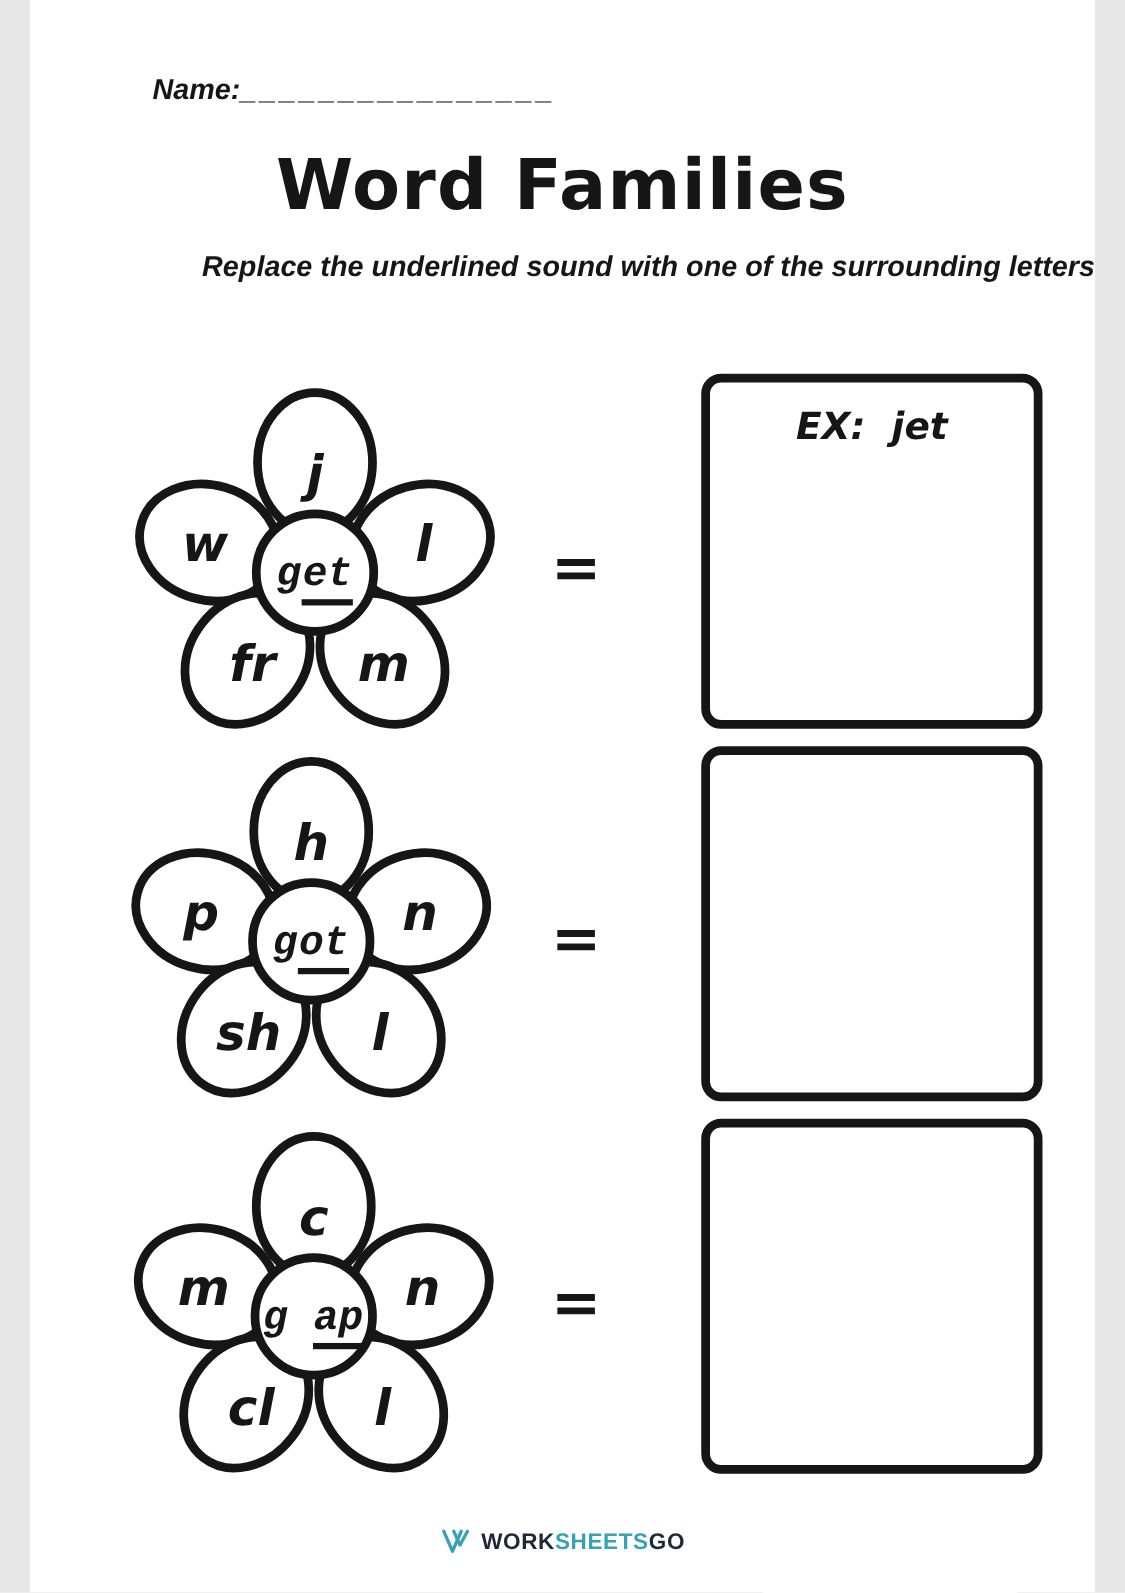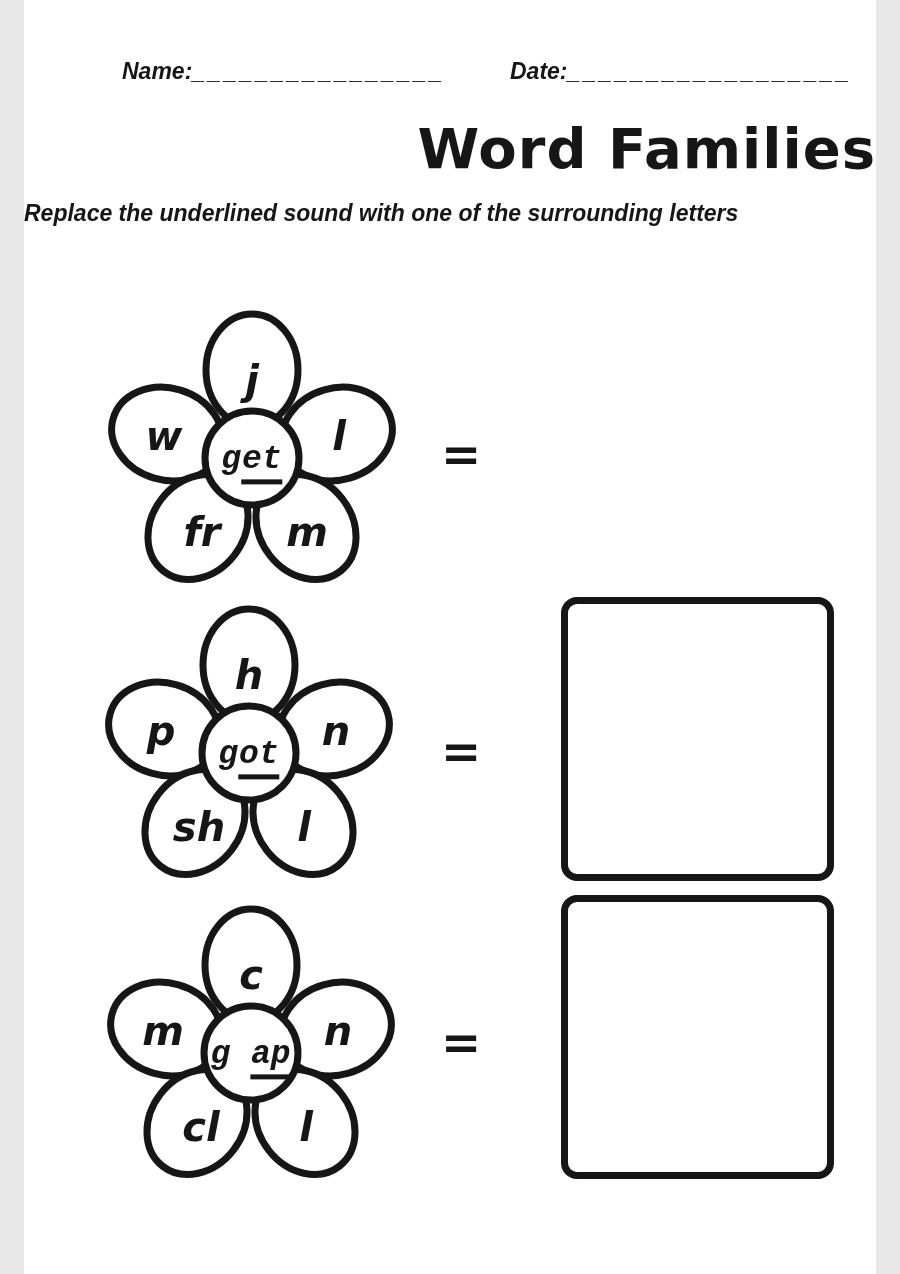--- a/index.html
+++ b/index.html
@@ -23,30 +23,30 @@
     font-size: 23px;
     white-space: nowrap;
   }
   .hdr-name { left: 98px; }
   .hdr-date { left: 486px; }
   .hdr-line { letter-spacing: 3px; font-weight: bold; }
   
   .title {
     position: absolute;
     top: 116px; left: 0; width: 100%;
-    text-align: right;
+    text-align: center;
     font-family: "DejaVu Sans", sans-serif;
     font-weight: bold;
     font-size: 56px;
     letter-spacing: 1px;
   }
   .instr {
     position: absolute;
     left: 0; width: 100%;
-    text-align: left;
+    text-align: right;
     font-family: "Liberation Sans", sans-serif;
     font-weight: bold;
     font-style: italic;
     font-size: 23px;
   }
   .instr1 { top: 200px; }
   .instr2 { top: 236px; }
   
   .flower {
     position: absolute;
@@ -132,21 +132,20 @@
   }
   .brand .dark { color: #1d2936; }
   .brand .teal { color: #37a2b3; }
 </style>
 </head>
 <body>
 
 <div class="page">
 
   <div class="hdr-field hdr-name"><span>Name:</span><span class="hdr-line">________________</span></div>
-  <div class="hdr-field hdr-date"><span>Date:</span><span class="hdr-line">__________________</span></div>
 
   <div class="title">Word Families</div>
   <div class="instr instr1">Replace the underlined sound with one of the surrounding letters</div>
 
   <div class="flower" style="left:78px; top:308px;">
     <svg width="300" height="300" viewBox="0 0 300 300">
       <g fill="#ffffff" stroke="#161616" stroke-width="7">
         <ellipse cx="150" cy="62" rx="46" ry="56"></ellipse>
         <ellipse cx="65" cy="126" rx="46" ry="56" transform="rotate(-74 65 126)"></ellipse>
         <ellipse cx="235" cy="126" rx="46" ry="56" transform="rotate(74 235 126)"></ellipse>
@@ -156,20 +155,23 @@
       </g>
     </svg>
     <span class="petal-letter p-top">j</span>
     <span class="petal-letter p-left">w</span>
     <span class="petal-letter p-right">l</span>
     <span class="petal-letter p-bl">fr</span>
     <span class="petal-letter p-br">m</span>
     <span class="center-word"><span>g</span><span class="ul">et</span></span>
   </div>
   <div class="equals" style="top:430px;">=</div>
+  <div class="answer-box" style="top:299px;">
+    <div class="box-label">EX:  jet</div>
+  </div>
 
   <div class="flower" style="left:75px; top:603px;">
     <svg width="300" height="300" viewBox="0 0 300 300">
       <g fill="#ffffff" stroke="#161616" stroke-width="7">
         <ellipse cx="150" cy="62" rx="46" ry="56"></ellipse>
         <ellipse cx="65" cy="126" rx="46" ry="56" transform="rotate(-74 65 126)"></ellipse>
         <ellipse cx="235" cy="126" rx="46" ry="56" transform="rotate(74 235 126)"></ellipse>
         <ellipse cx="96" cy="219" rx="46" ry="56" transform="rotate(38 96 219)"></ellipse>
         <ellipse cx="204" cy="219" rx="46" ry="56" transform="rotate(-38 204 219)"></ellipse>
         <circle cx="150" cy="150" r="47"></circle>
@@ -203,14 +205,23 @@
     <span class="petal-letter p-right">n</span>
     <span class="petal-letter p-bl">cl</span>
     <span class="petal-letter p-br">l</span>
     <span class="center-word"><span>g </span><span class="ul">ap</span></span>
   </div>
   <div class="equals" style="top:1018px;">=</div>
   <div class="answer-box" style="top:895px;">
     <div class="box-label"></div>
   </div>
 
+  <div class="footer">
+    <svg width="26" height="22" viewBox="0 0 26 22">
+      <g fill="none" stroke="#37a2b3" stroke-width="2.6" stroke-linecap="round" stroke-linejoin="round">
+        <polyline points="3,3 10,19 17,3"></polyline>
+        <polyline points="11,3 16,14 22,3"></polyline>
+      </g>
+    </svg>
+    <span class="brand"><span class="dark">WORK</span><span class="teal">SHEETS</span><span class="dark">GO</span></span>
+  </div>
 
 </div>
 
 </body></html>

